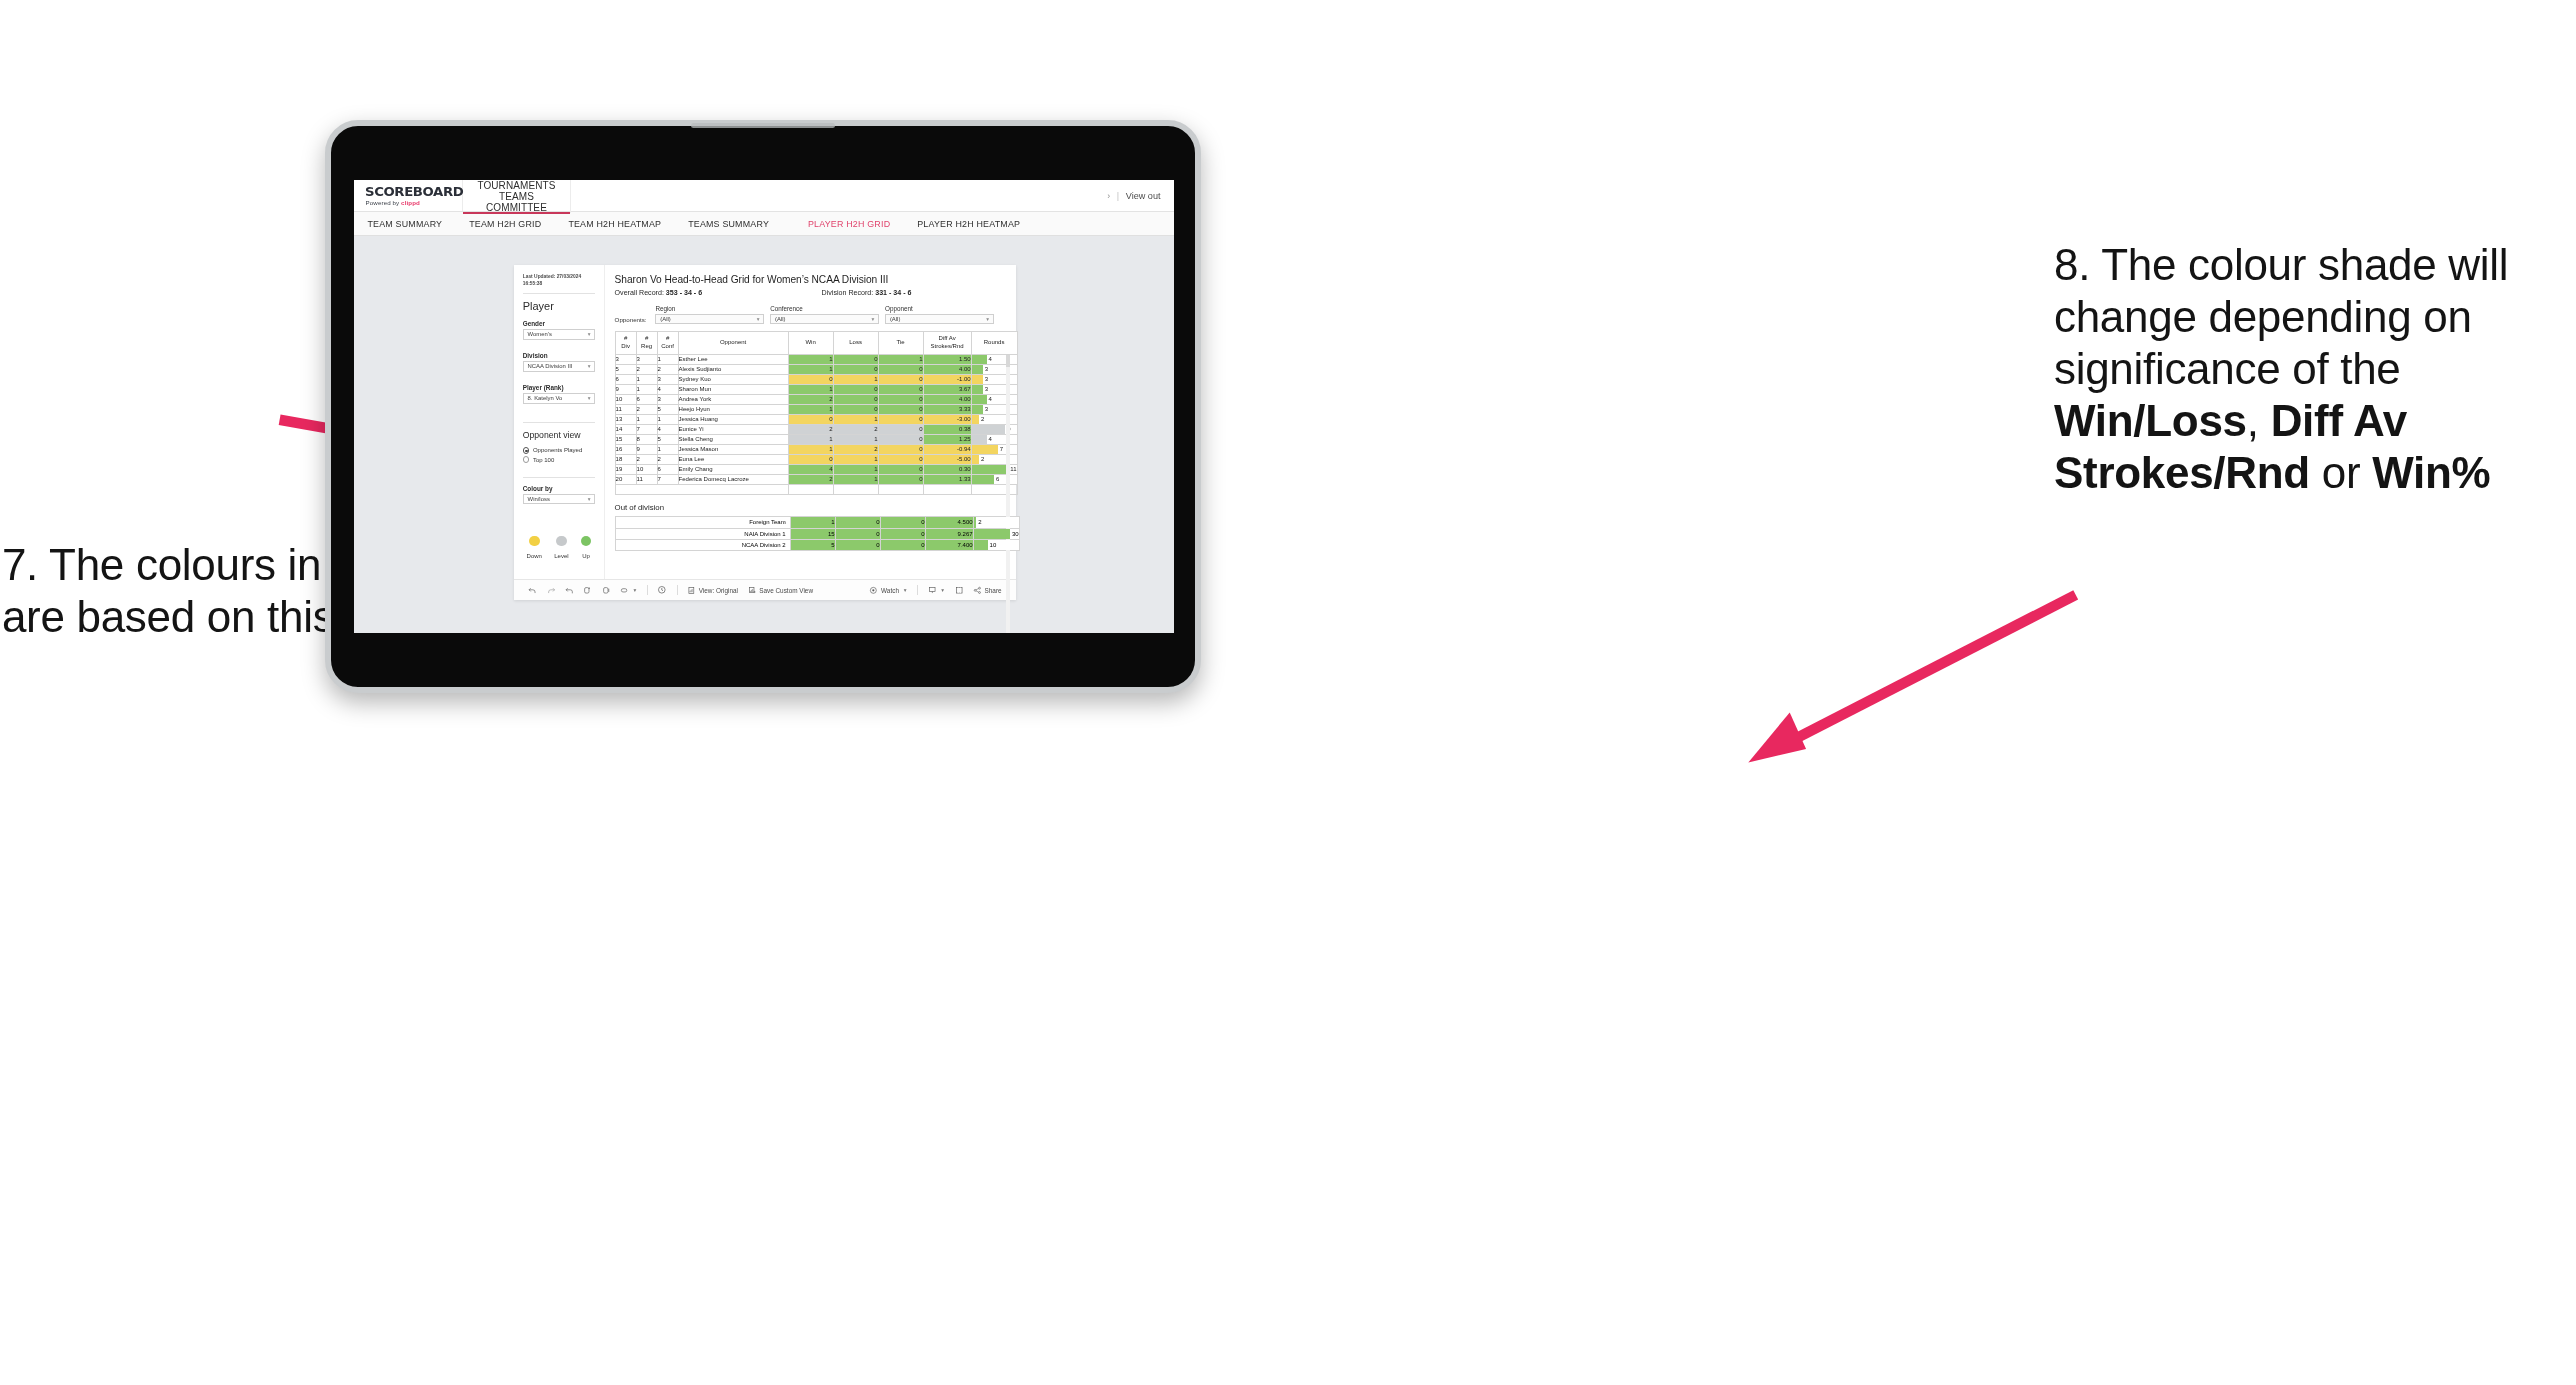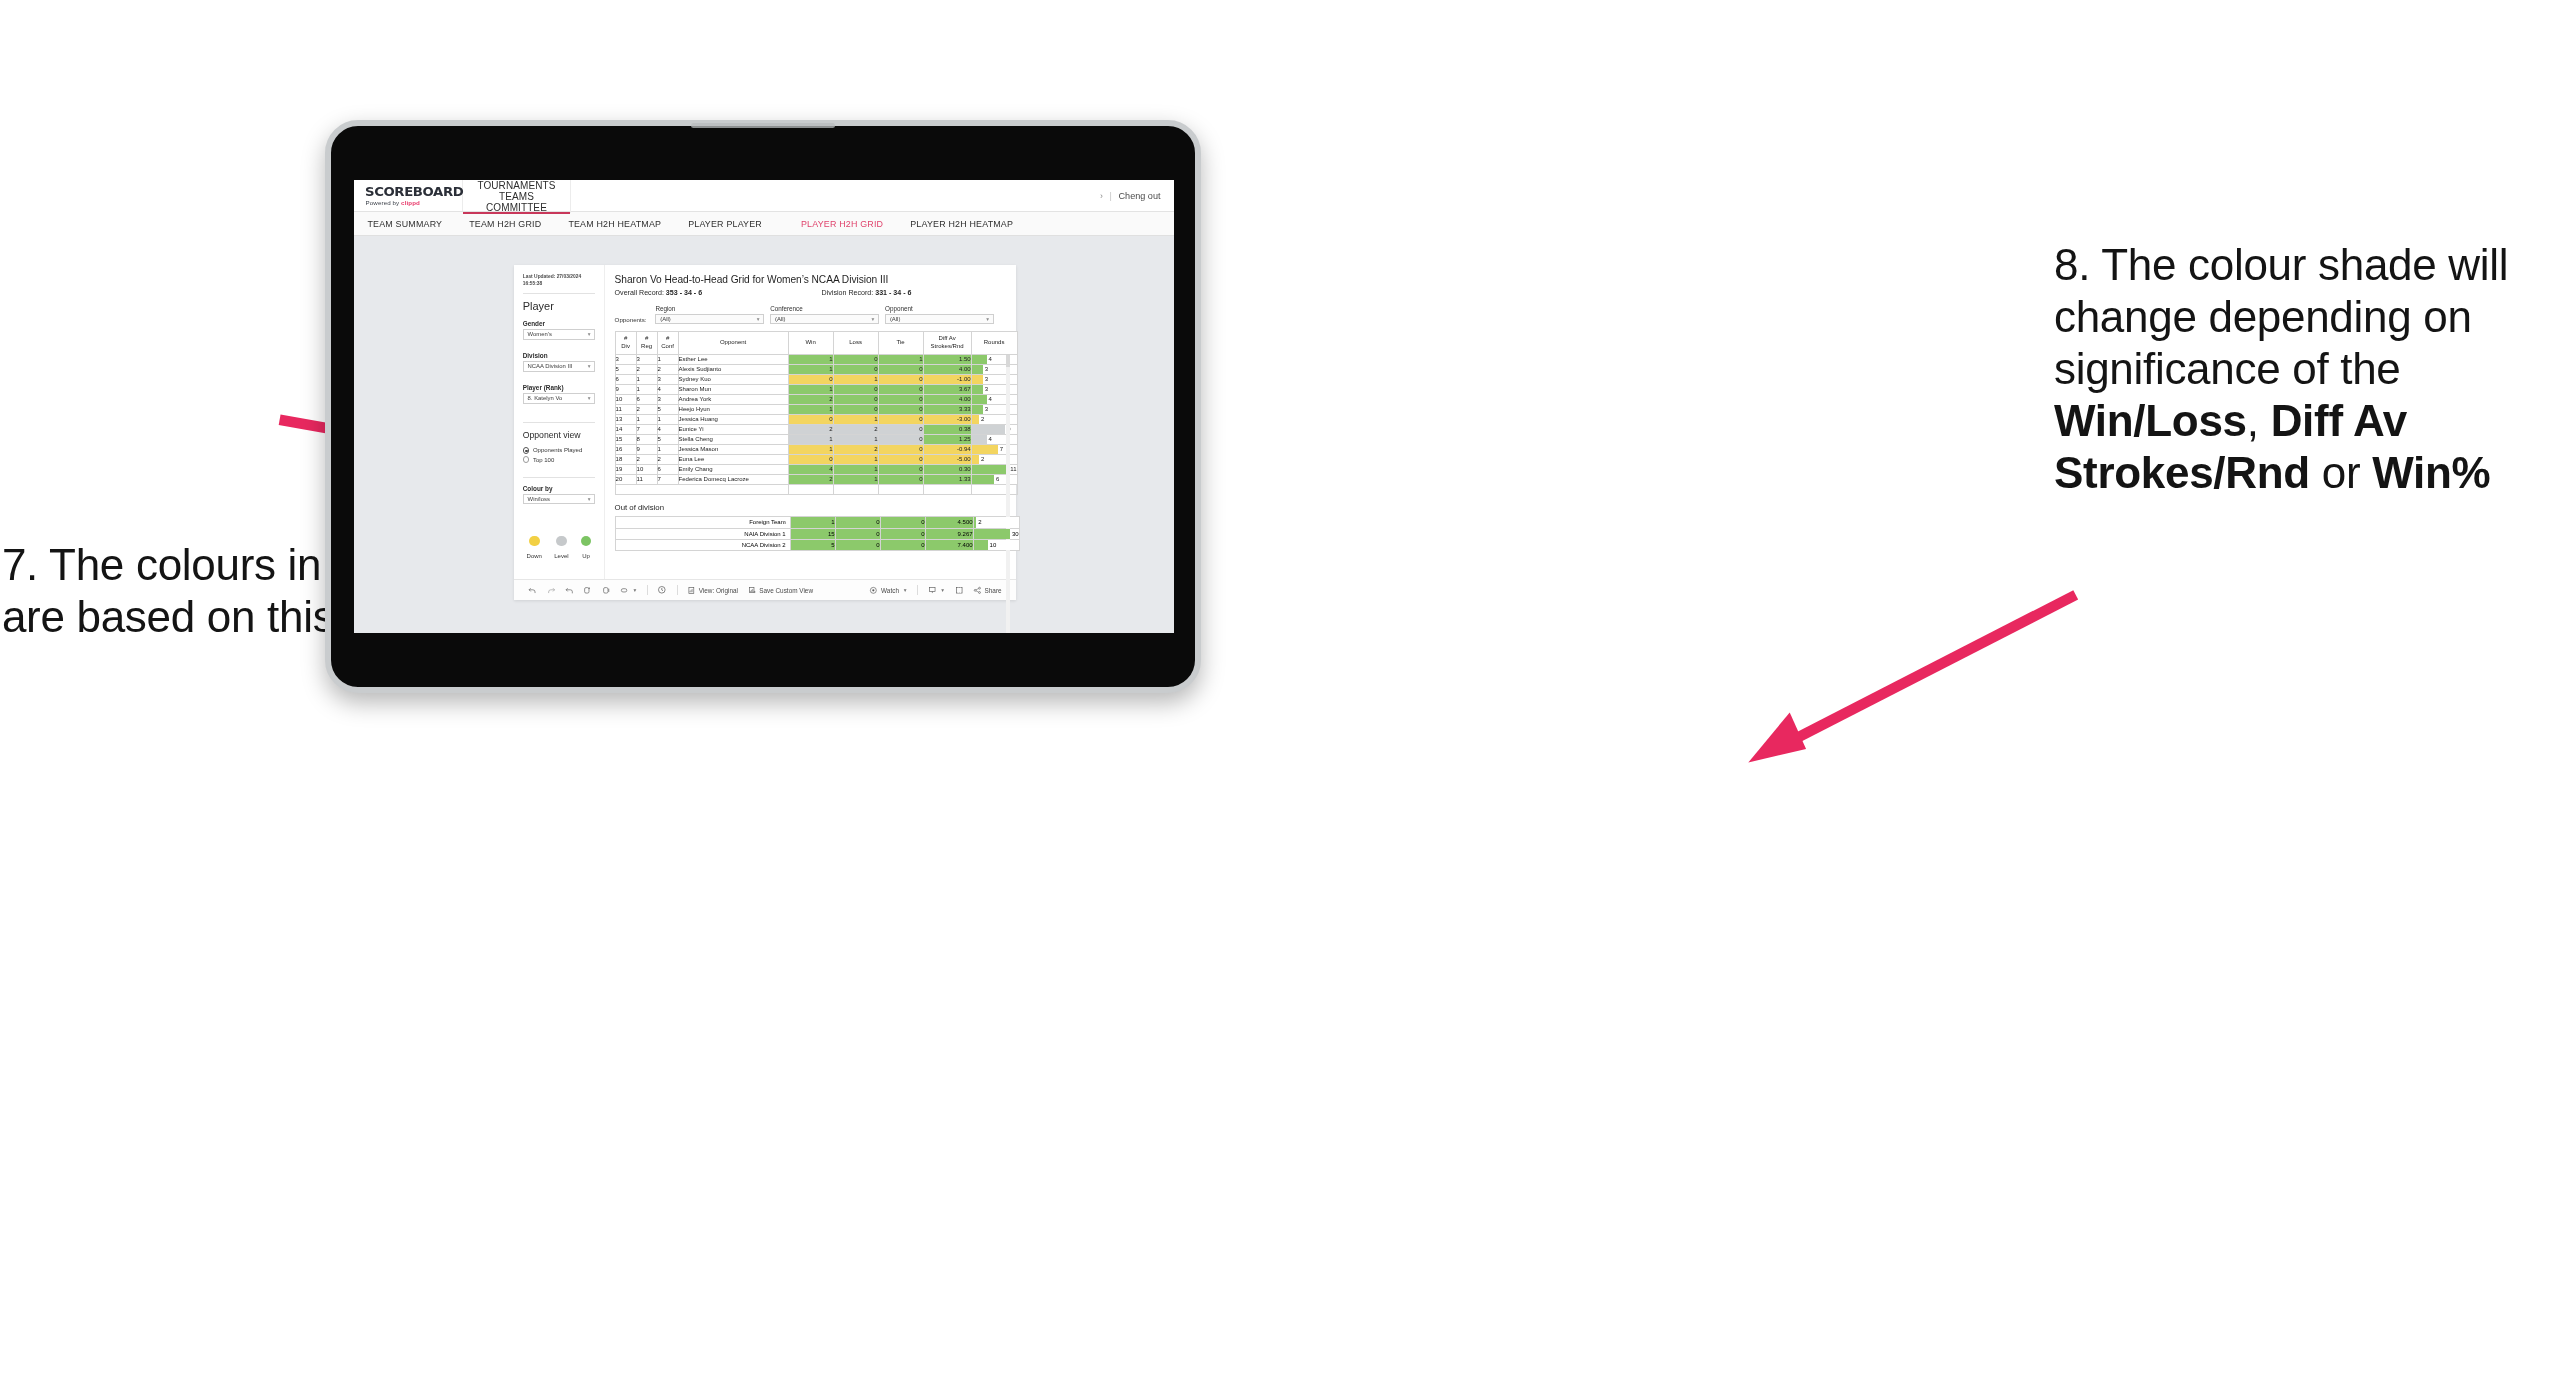--- a/index.html
+++ b/index.html
@@ -227,29 +227,29 @@
           <div class="brand-sub"><span>Powered by </span><span class="pink">clippd</span></div>
         </div>
         <div class="topnav">
           <div class="topnav-item">TOURNAMENTS</div>
           <div class="topnav-item">TEAMS</div>
           <div class="topnav-item active">COMMITTEE</div>
         </div>
         <div class="topbar-right">
           <span class="chev">›</span>
           <span class="sep">|</span>
-          <span class="signout">Cheng out</span>
+          <span class="signout">View out</span>
         </div>
       </div>
 
       <div class="subnav">
         <div class="subnav-item">TEAM SUMMARY</div>
         <div class="subnav-item">TEAM H2H GRID</div>
         <div class="subnav-item">TEAM H2H HEATMAP</div>
-        <div class="subnav-item">PLAYER PLAYER</div>
+        <div class="subnav-item">TEAMS SUMMARY</div>
         <div class="subnav-item active">PLAYER H2H GRID</div>
         <div class="subnav-item">PLAYER H2H HEATMAP</div>
       </div>
 
       <div class="workspace">
         <div class="viz-card">
           <div class="viz-body">
 
             <div class="panel">
               <div class="lastupd">Last Updated: 27/03/2024 16:55:38</div>

